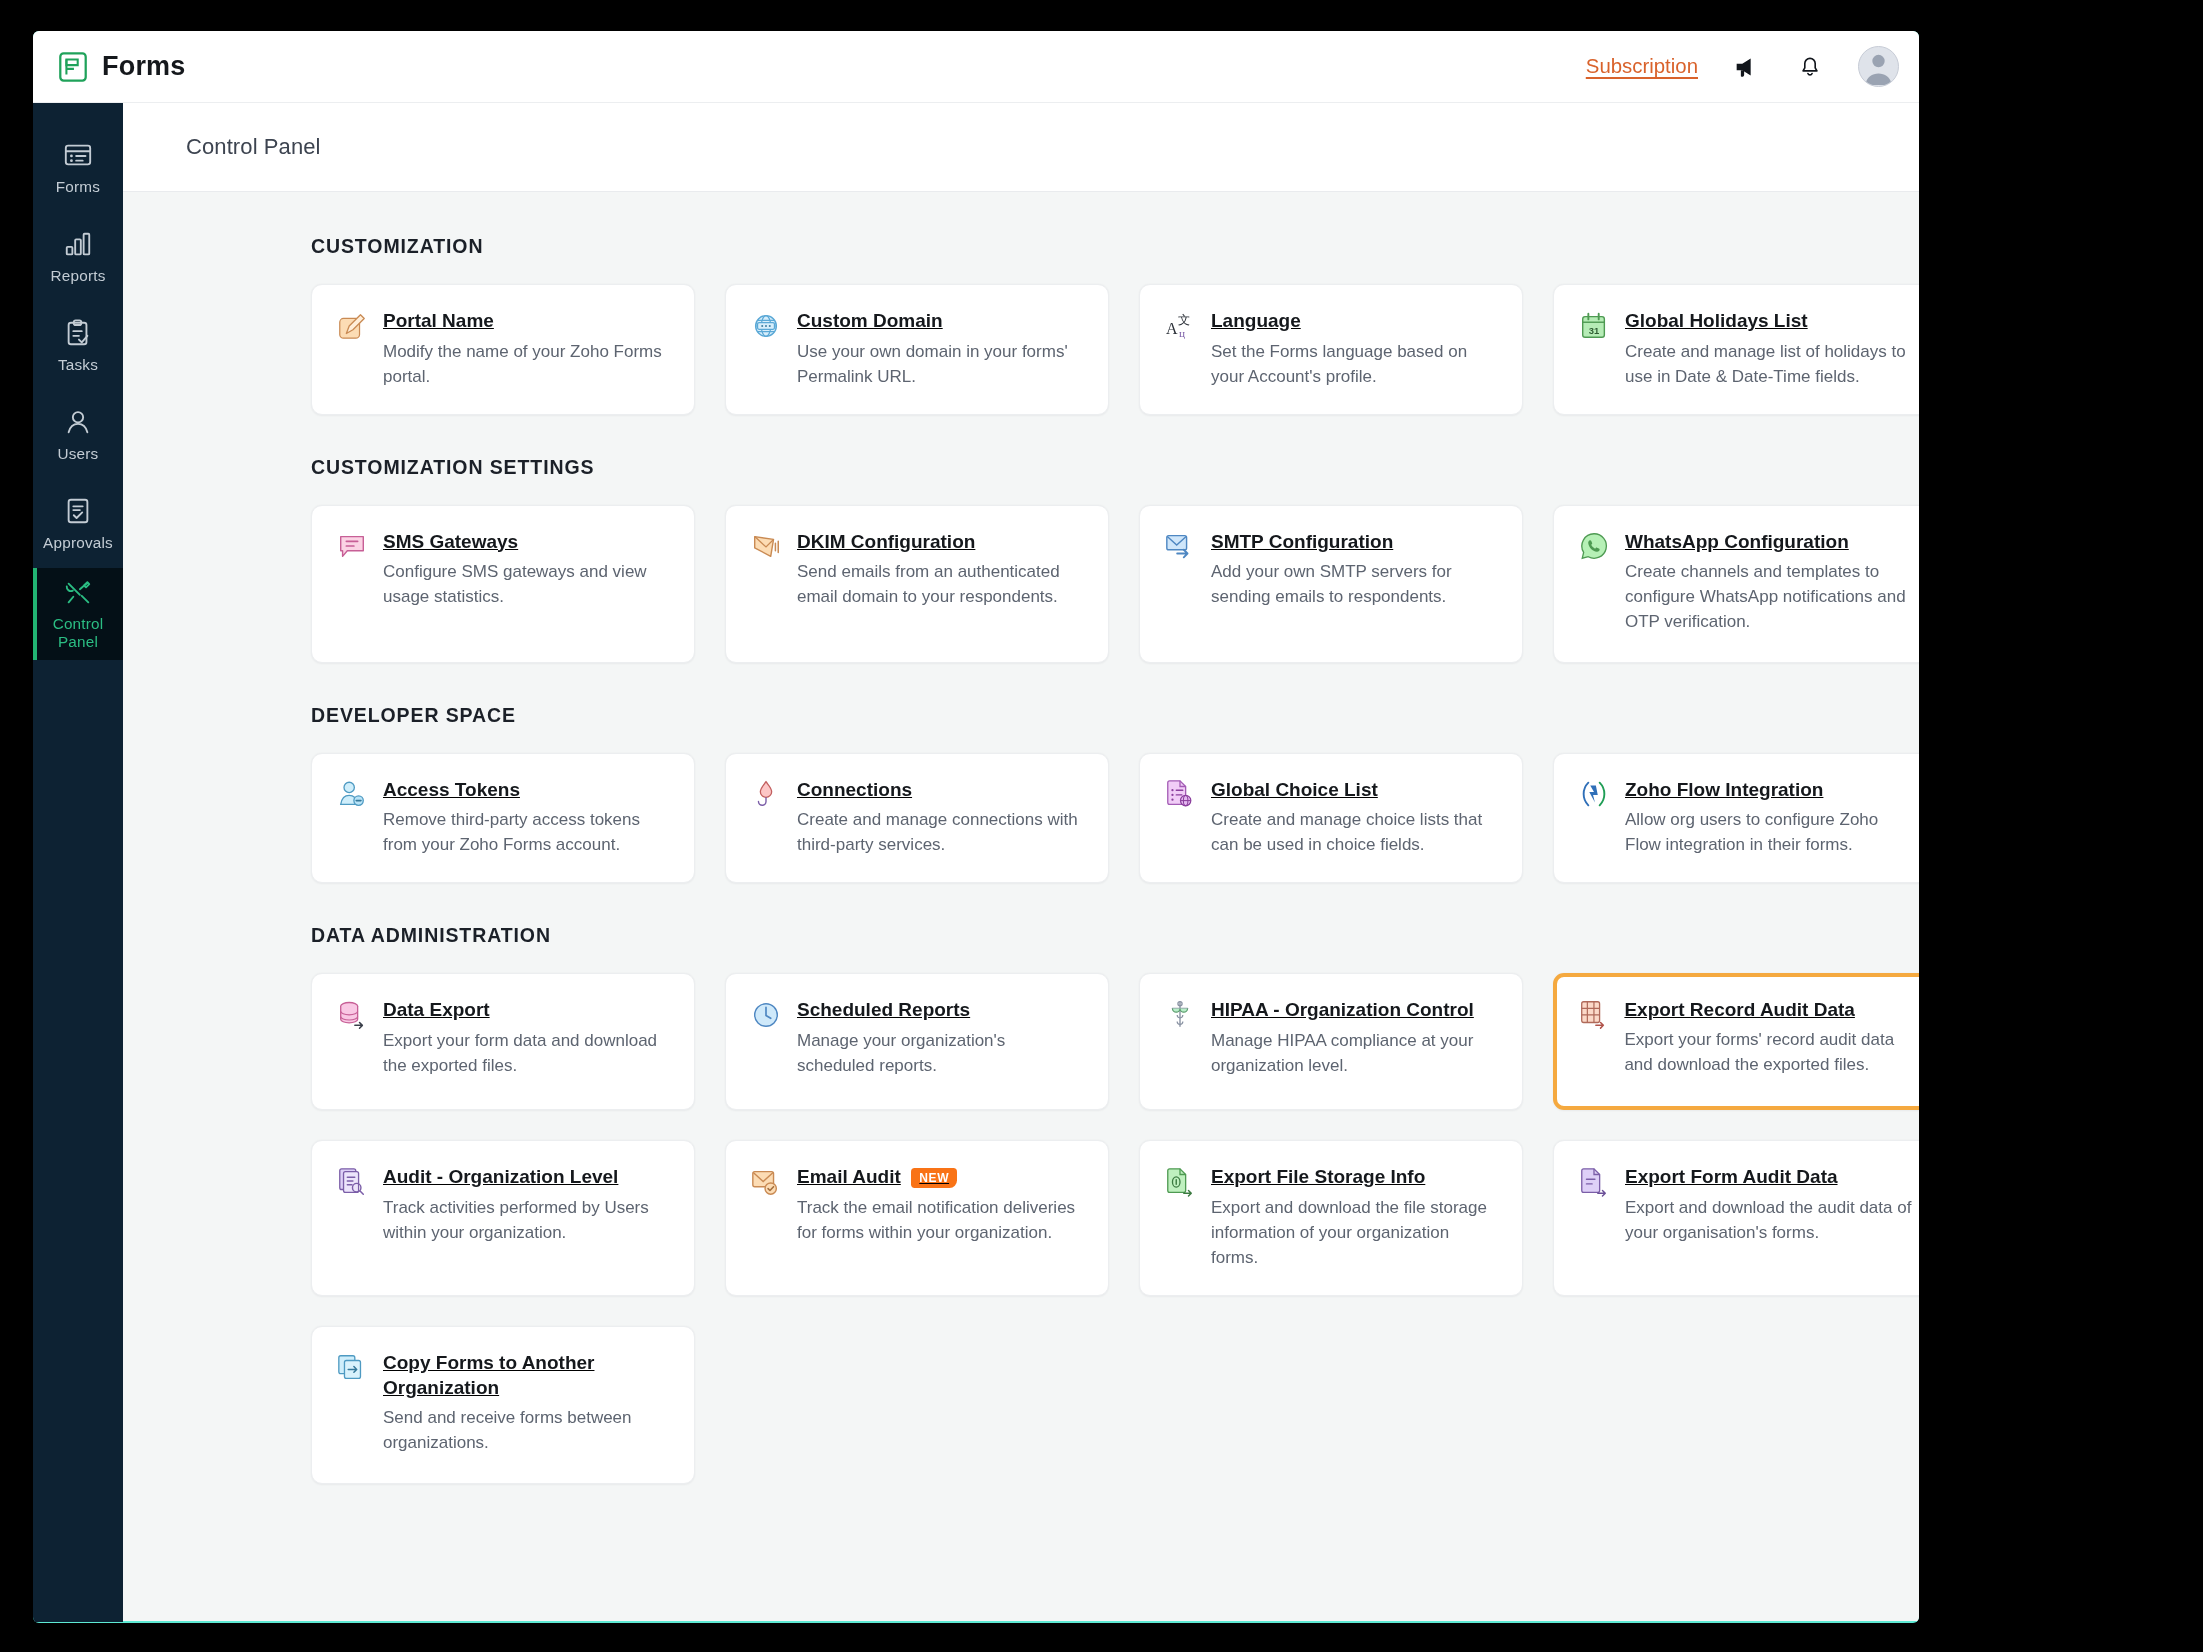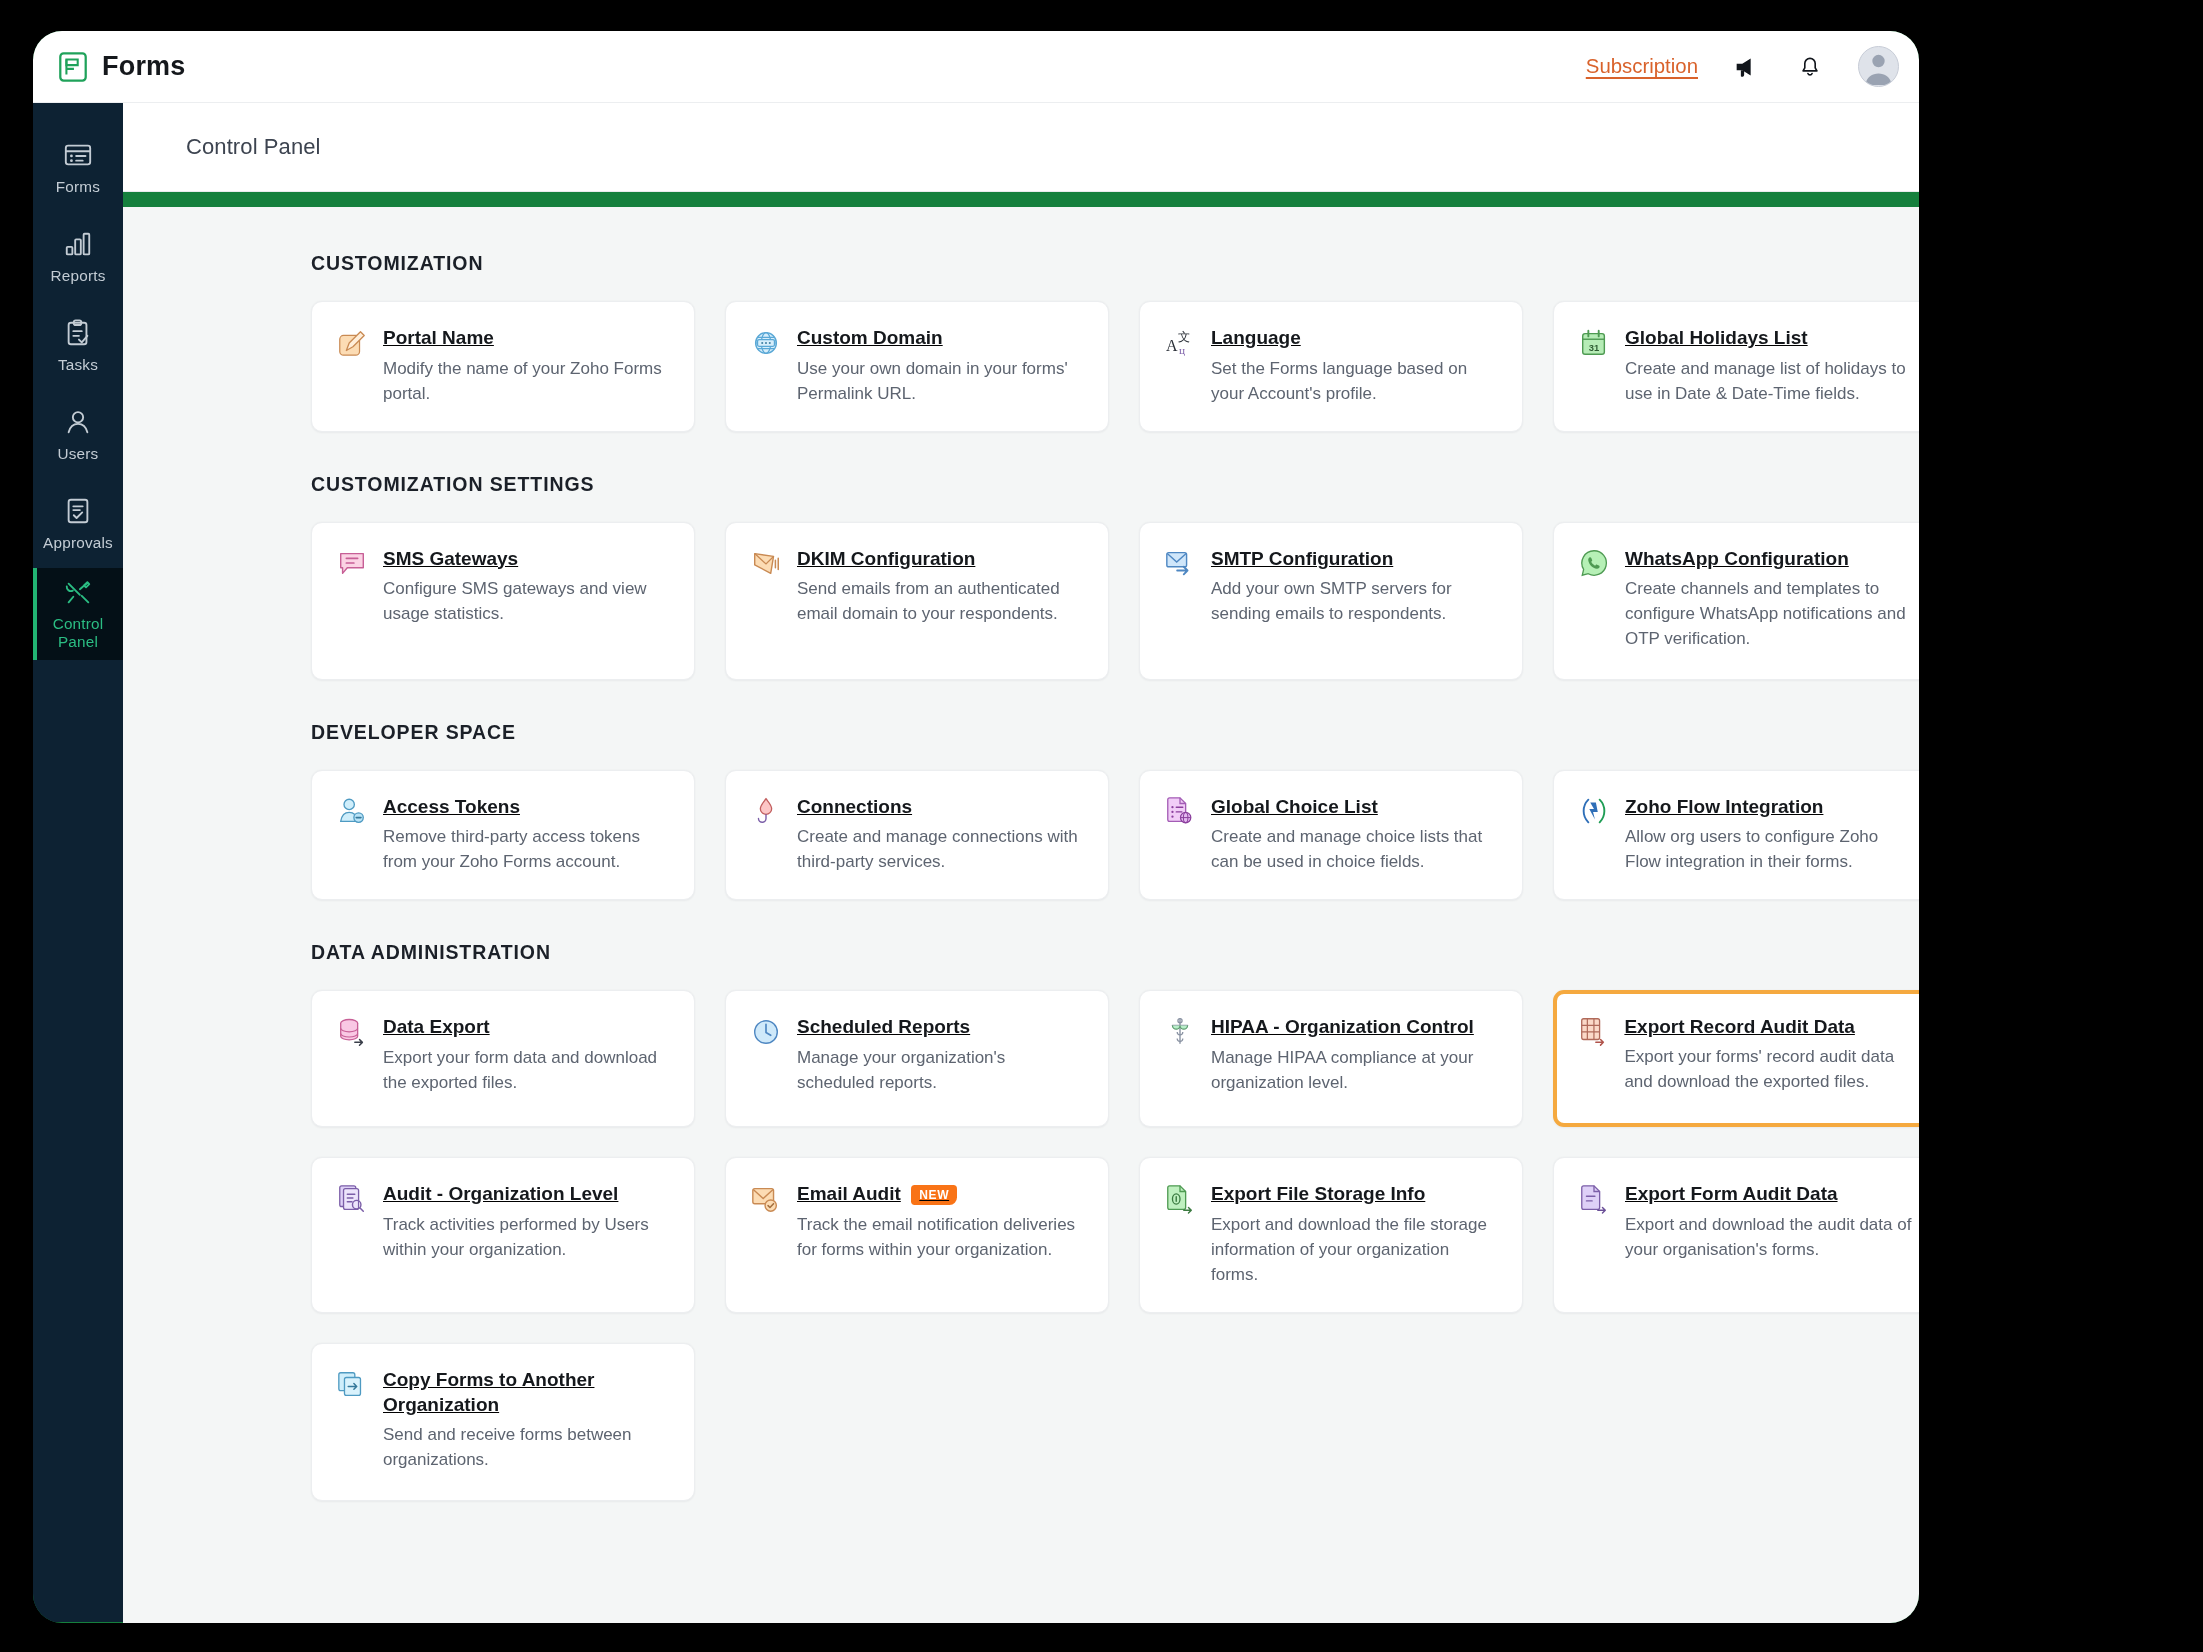--- a/index.html
+++ b/index.html
@@ -6,22 +6,22 @@
   html, body {
     width: 2204px; height: 1652px;
     background: #000000;
     font-family: "Liberation Sans", sans-serif;
     overflow: hidden;
   }
   .window {
     position: absolute;
     left: 33px; top: 31px;
     width: 1886px; height: 1592px;
-    background: #15803d;
-    border-radius: 29px;
+    background: #5eead4;
+    border-radius: 6px;
     overflow: hidden;
     box-shadow: 0 3.7px 24px rgba(0,0,0,0.35);
   }
 
   
   .topbar {
     position: absolute; left: 0; top: 0;
     width: 100%; height: 72px;
     background: #ffffff;
     display: flex; align-items: center;
@@ -81,21 +81,21 @@
     width: calc(100% - 90px); height: 89px;
     background: #ffffff;
     display: flex; align-items: center;
     border-bottom: 0.9px solid #e9ebee;
     z-index: 3;
   }
   .page-title { font-size: 22px; color: #3d4450; padding-left: 63px; letter-spacing: 0.1px; }
 
   
   .content {
-    position: absolute; left: 90px; top: 176px;
+    position: absolute; left: 90px; top: 159px;
     width: calc(100% - 90px); height: calc(100% - 161px);
     background: #f4f6f6;
     padding: 45px 0 56px 0;
     overflow: hidden;
   }
   .section { padding: 0 0 0 188px; }
   .section + .section { margin-top: 5.6px; }
   .section-title {
     font-size: 19.5px; font-weight: 700; color: #1b2028;
     letter-spacing: 0.9px; margin-bottom: 26px;

